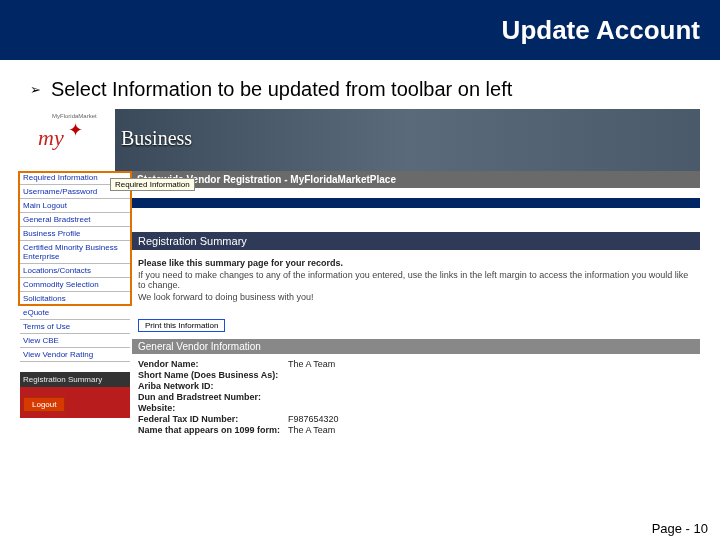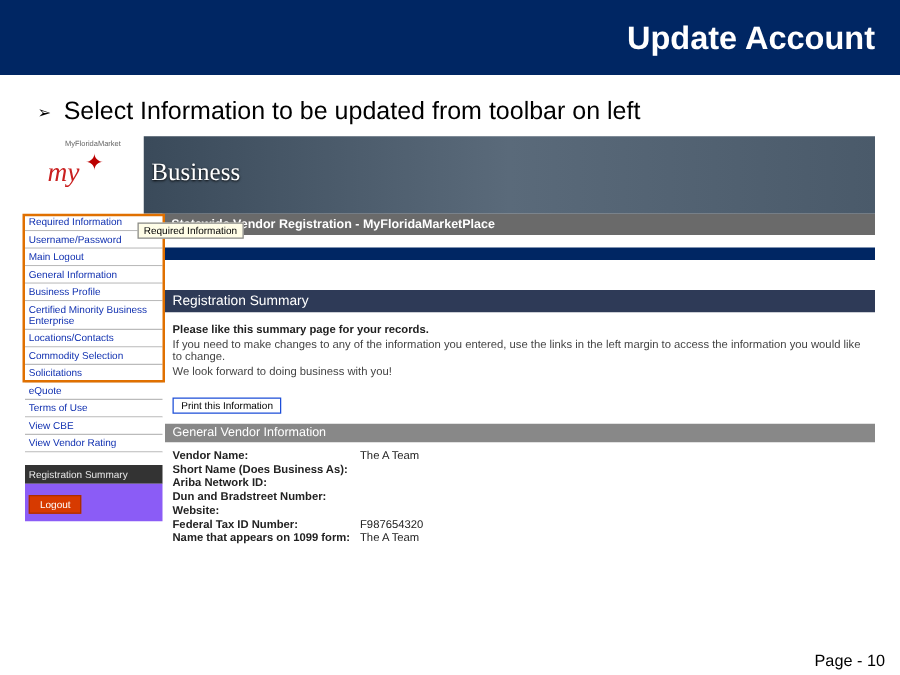--- a/index.html
+++ b/index.html
@@ -14,21 +14,21 @@
   .logo-area { width: 95px; background: #fff; position: relative; padding: 4px; }
   .logo-text { font-style: italic; font-family: 'Brush Script MT', cursive; color: #c91f1f; font-size: 22px; position: absolute; bottom: 20px; left: 6px; margin-left: 12px; }
   .logo-star { color: #b00; font-size: 18px; position: absolute; top: 10px; left: 48px; }
   .logo-sub { font-size: 6px; color: #666; position: absolute; top: 4px; left: 32px; }
   .banner-img { flex: 1; background: linear-gradient(90deg,#3a4a5a,#5a6a7a,#4a5a6a); position: relative; display:flex; align-items:center; }
   .banner-title { color:#fff; font-family: Georgia, serif; font-size:20px; padding:0 0 4px 6px; text-shadow:0 1px 2px #000; }
   .sidebar { position:absolute; left:0; top:62px; width:110px; }
   .side-item { background:#fff; color:#1030b0; font-size:8px; padding:2px 3px; border-bottom:1px solid #bbb; cursor:pointer; }
   .side-spacer { height:10px; background:#fff; }
   .side-dark { background:#333; color:#e8e8e8; font-size:8px; padding:3px 3px; }
-  .logout-area { padding:6px 3px; background:#8b5cf6; }
+  .logout-area { padding:6px 3px; background:#b91c1c; }
   .logout-btn { background:#d73a00; color:#fff; font-size:8px; padding:2px 8px; border:1px solid #aa2e00; display:inline-block; cursor:pointer; }
   .hilite { position:absolute; left:-2px; top:62px; width:114px; height:135px; border:2px solid #e07000; pointer-events:none; }
   .tooltip { position:absolute; left:90px; top:69px; background:#fffde7; border:1px solid #888; font-size:8px; padding:1px 4px; z-index:5; }
   .mainpane { position:absolute; left:112px; top:62px; right:0; }
   .grey-bar { background:#6a6a6a; color:#fff; font-size:10px; padding:3px 5px; font-weight:bold; }
   .sub-blue { background:#002663; height:10px; margin-top:10px; }
   .white-gap { background:#fff; height:24px; }
   .reg-sum { background:#2e3a57; color:#fff; font-size:11px; padding:3px 6px; }
   .info-lines { background:#fff; padding:6px 6px; }
   .bold-line { font-size:9px; font-weight:bold; color:#222; margin:2px 0; }
@@ -63,21 +63,21 @@
     </div>
     <div class="banner-img">
       <span class="banner-title">Business</span>
     </div>
   </div>
 
   <div class="sidebar">
     <div class="side-item">Required Information</div>
     <div class="side-item">Username/Password</div>
     <div class="side-item">Main Logout</div>
-    <div class="side-item">General Information</div>
+    <div class="side-item">General Bradstreet</div>
     <div class="side-item">Business Profile</div>
     <div class="side-item">Certified Minority Business Enterprise</div>
     <div class="side-item">Locations/Contacts</div>
     <div class="side-item">Commodity Selection</div>
     <div class="side-item">Solicitations</div>
     <div class="side-item">eQuote</div>
     <div class="side-item">Terms of Use</div>
     <div class="side-item">View CBE</div>
     <div class="side-item">View Vendor Rating</div>
     <div class="side-spacer"></div>

